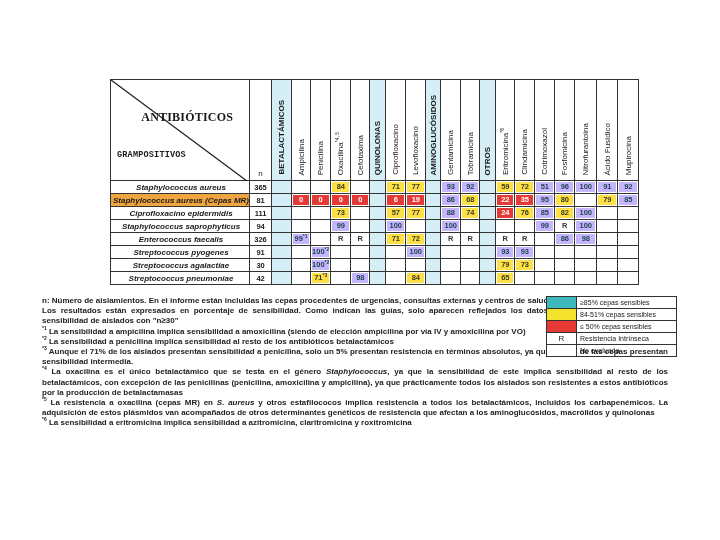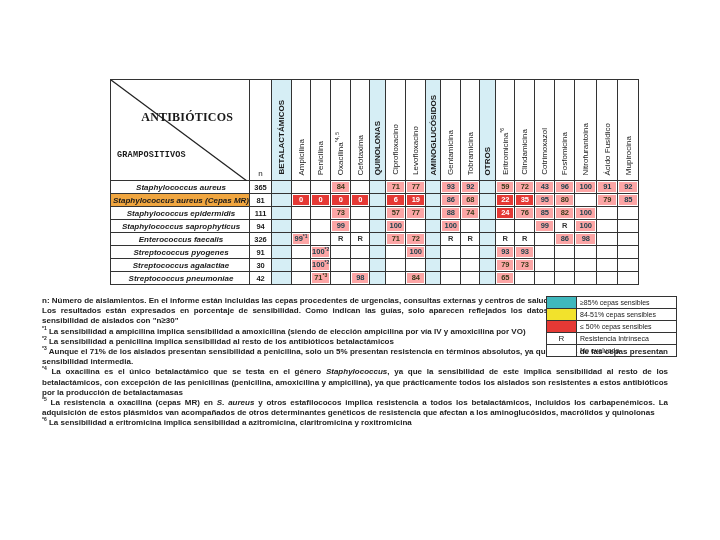--- a/index.html
+++ b/index.html
@@ -15,22 +15,22 @@
   .vert { writing-mode:vertical-rl; transform:rotate(180deg); white-space:nowrap; font-size:8px; display:inline-block; text-align:left; }
   .vgroup { background:#d6eef5; }
   .vgroup .vert { font-weight:bold; font-size:8px; }
   th.vcell { vertical-align:bottom !important; padding-bottom:3px !important; }
   sup { font-size:5px; vertical-align:super; line-height:0; }
   #tbl tbody td { height:12px; font-weight:bold; font-size:7.5px; }
   .org { text-align:left; font-style:italic; font-weight:bold !important; padding-left:2px !important; font-size:8px !important; white-space:nowrap; overflow:hidden;margin-top:8px; }
   .org.hl { background:#f0a640; }
   .ncell { font-size:7.5px; }
   .gsp { background:#d6eef5; }
-  .c-green { background:#fca5a5; color:#1b3f4a; }
-  .c-yellow { background:#fca5a5; color:#3a3a1a; }
+  .c-green { background:#c4b5fd; color:#1b3f4a; }
+  .c-yellow { background:#fde047; color:#3a3a1a; }
   .c-red { background:#e53935; color:#ffffff; }
   .c-r { color:#333; }
   .cellwrap { display:block; margin:1px; line-height:10px; }
 
   #notes { position:absolute; left:42px; top:296px; width:520px; font-size:8px; font-weight:bold; line-height:10.2px; color:#222; }
   #notes p { margin:0; text-align:justify; }
   #notes .wide { width:626px; }
   #notes .fn { font-size:5px; vertical-align:super; line-height:0; }
 
   #legend { position:absolute; left:546px; top:296px; border-collapse:collapse; }
@@ -122,21 +122,21 @@
           <span class="cellwrap c-green"><span>92</span></span>
         </td>
         <td class="gsp"></td>
         <td>
           <span class="cellwrap c-yellow"><span>59</span></span>
         </td>
         <td>
           <span class="cellwrap c-yellow"><span>72</span></span>
         </td>
         <td>
-          <span class="cellwrap c-green"><span>43</span></span>
+          <span class="cellwrap c-green"><span>51</span></span>
         </td>
         <td>
           <span class="cellwrap c-green"><span>96</span></span>
         </td>
         <td>
           <span class="cellwrap c-green"><span>100</span></span>
         </td>
         <td>
           <span class="cellwrap c-green"><span>91</span></span>
         </td>
@@ -189,21 +189,21 @@
         </td>
         <td></td>
         <td>
           <span class="cellwrap c-yellow"><span>79</span></span>
         </td>
         <td>
           <span class="cellwrap c-green"><span>85</span></span>
         </td>
       </tr>
       <tr>
-        <td class="org">Staphylococcus epidermidis</td>
+        <td class="org">Ciprofloxacino epidermidis</td>
         <td class="ncell">111</td>
         <td class="gsp"></td>
         <td></td>
         <td></td>
         <td>
           <span class="cellwrap c-yellow"><span>73</span></span>
         </td>
         <td></td>
         <td class="gsp"></td>
         <td>

